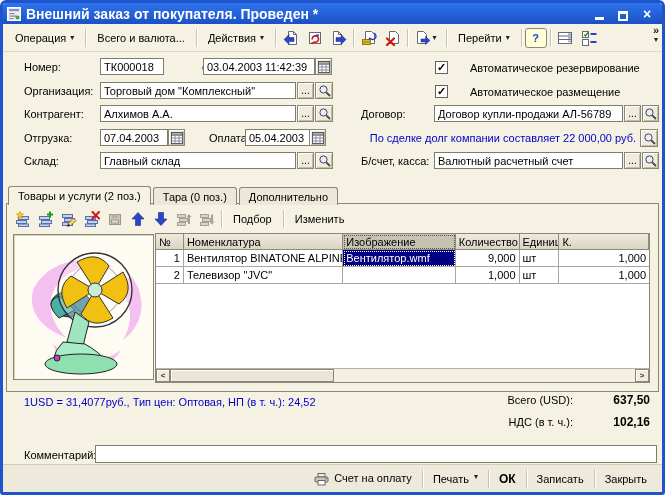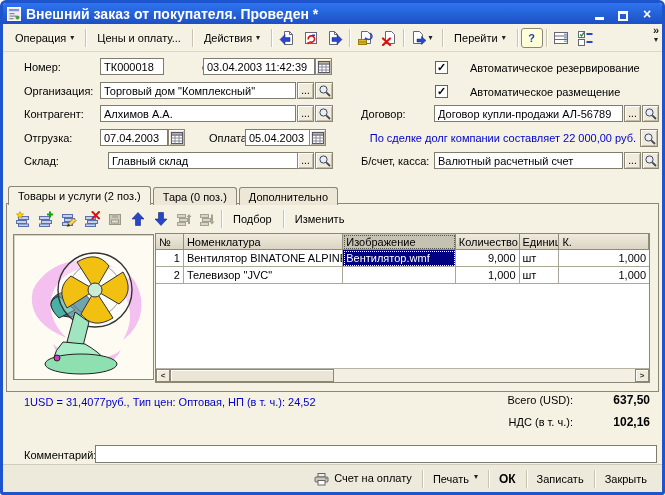--- a/index.html
+++ b/index.html
@@ -122,21 +122,21 @@
     </div>
   </div>
 
   <div class="toolbar">
     <div class="flatbtn">
       <span>Операция</span>
       <span class="caret">▾</span>
     </div>
     <div class="vsep"></div>
     <div class="flatbtn">
-      <span>Цены и оплату...</span>
+      <span>Всего и валюта...</span>
     </div>
     <div class="vsep"></div>
     <div class="flatbtn">
       <span>Действия</span>
       <span class="caret">▾</span>
     </div>
     <div class="vsep"></div>
     <div class="tbtn">
       <span>
             <svg width="16" height="16" viewBox="0 0 16 16">
@@ -298,21 +298,21 @@
       <rect x="1.5" y="1.5" width="11" height="2.6" fill="#b9b4a4" stroke="#556"></rect>
       <line x1="5" y1="4" x2="5" y2="12.5" stroke="#889"></line>
       <line x1="9" y1="4" x2="9" y2="12.5" stroke="#889"></line>
       <line x1="1.5" y1="7" x2="12.5" y2="7" stroke="#889"></line>
       <line x1="1.5" y1="10" x2="12.5" y2="10" stroke="#889"></line>
     </svg>
         </span>
   </div>
 
   <span class="lbl" style="left:5px;top:152px;">Склад:</span>
-  <input class="fld" style="left: 97px; top: 149px; width: 196px; margin-left: 8px;" value="Главный склад">
+  <input class="fld" style="left: 97px; top: 149px; width: 196px;" value="Главный склад">
   <div class="sbtn" style="left:294px;top:149px;width:17px;">...</div>
   <div class="sbtn" style="left:312px;top:149px;">
     <span>
           <svg width="13" height="13" viewBox="0 0 13 13">
       <circle cx="5.5" cy="5.5" r="3.6" fill="#e6f0fa" stroke="#445"></circle>
       <line x1="8.3" y1="8.3" x2="12" y2="12" stroke="#445" stroke-width="1.8"></line>
     </svg>
         </span>
   </div>
 

